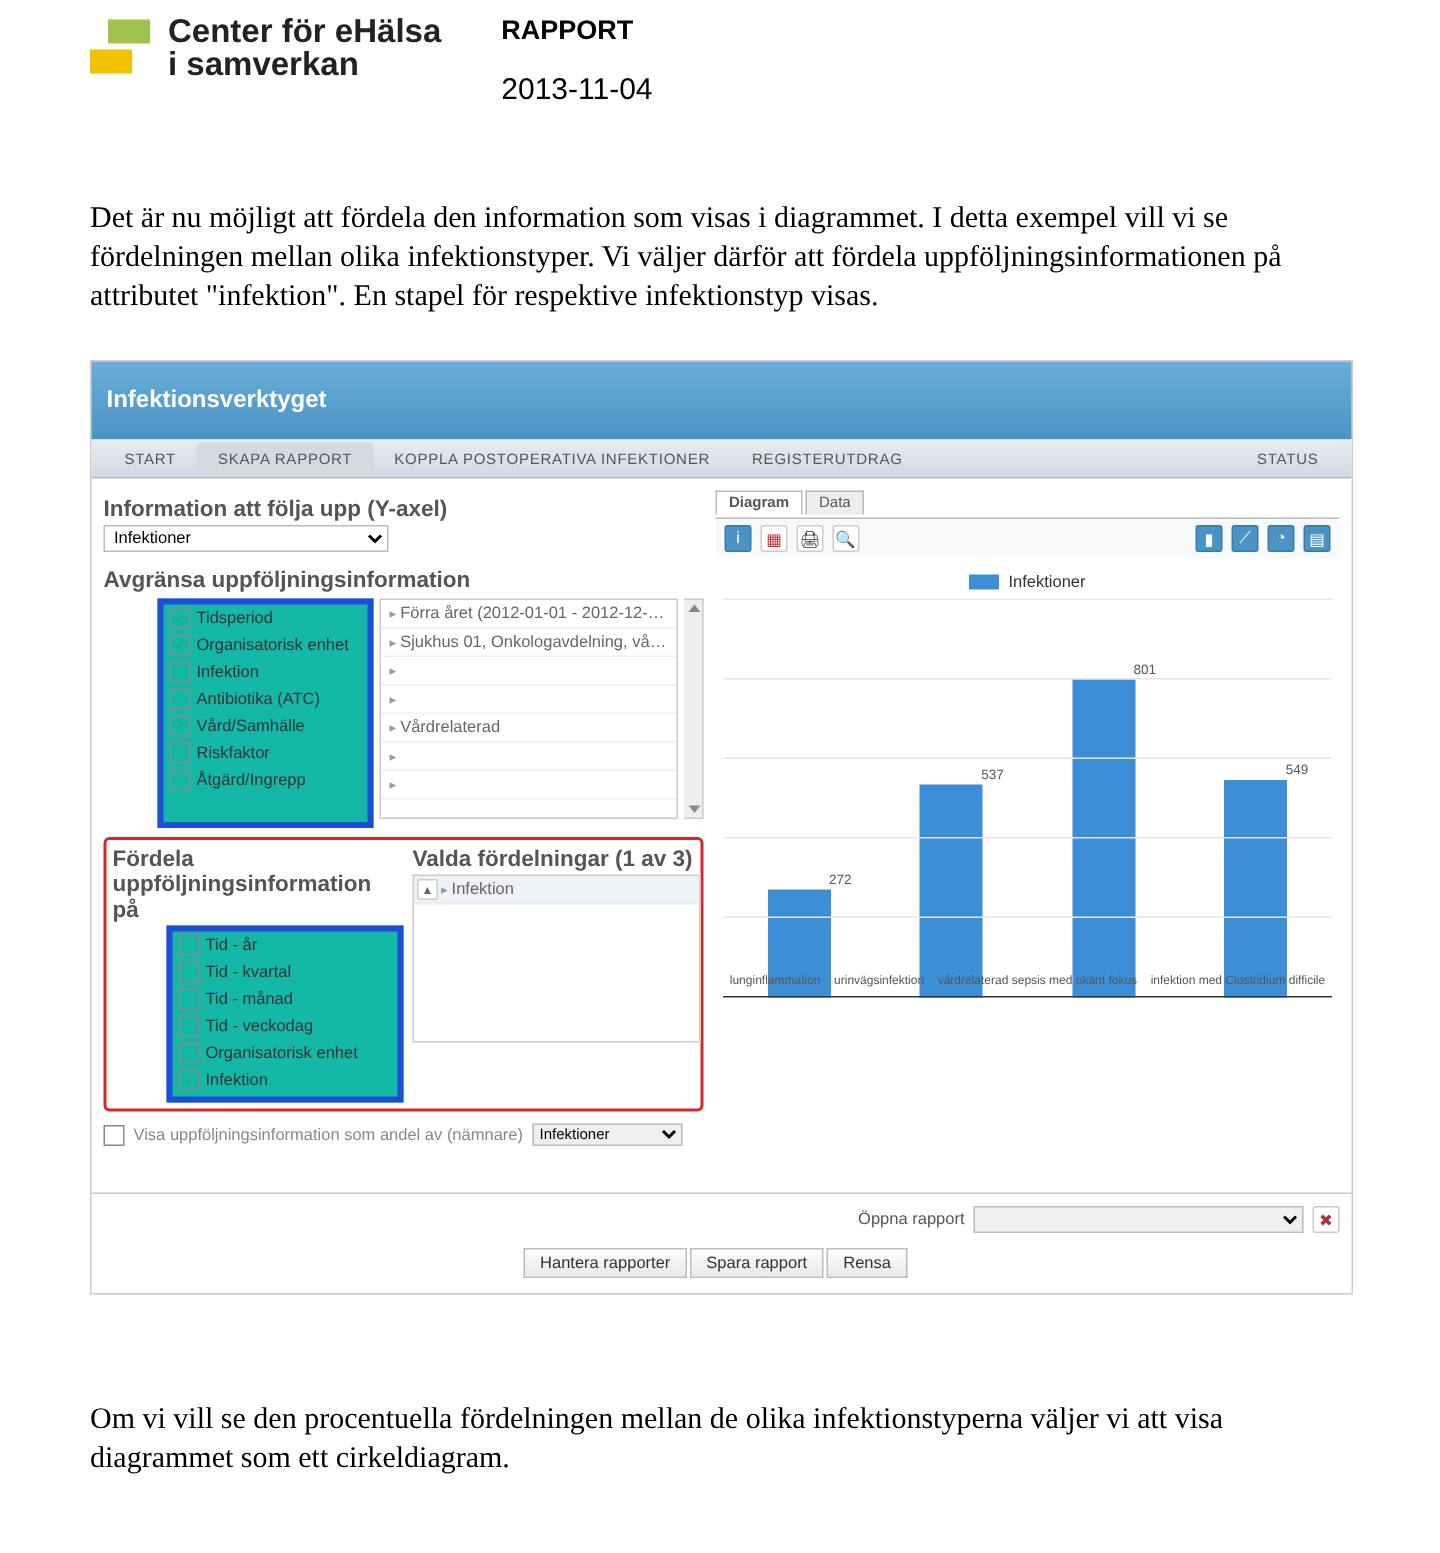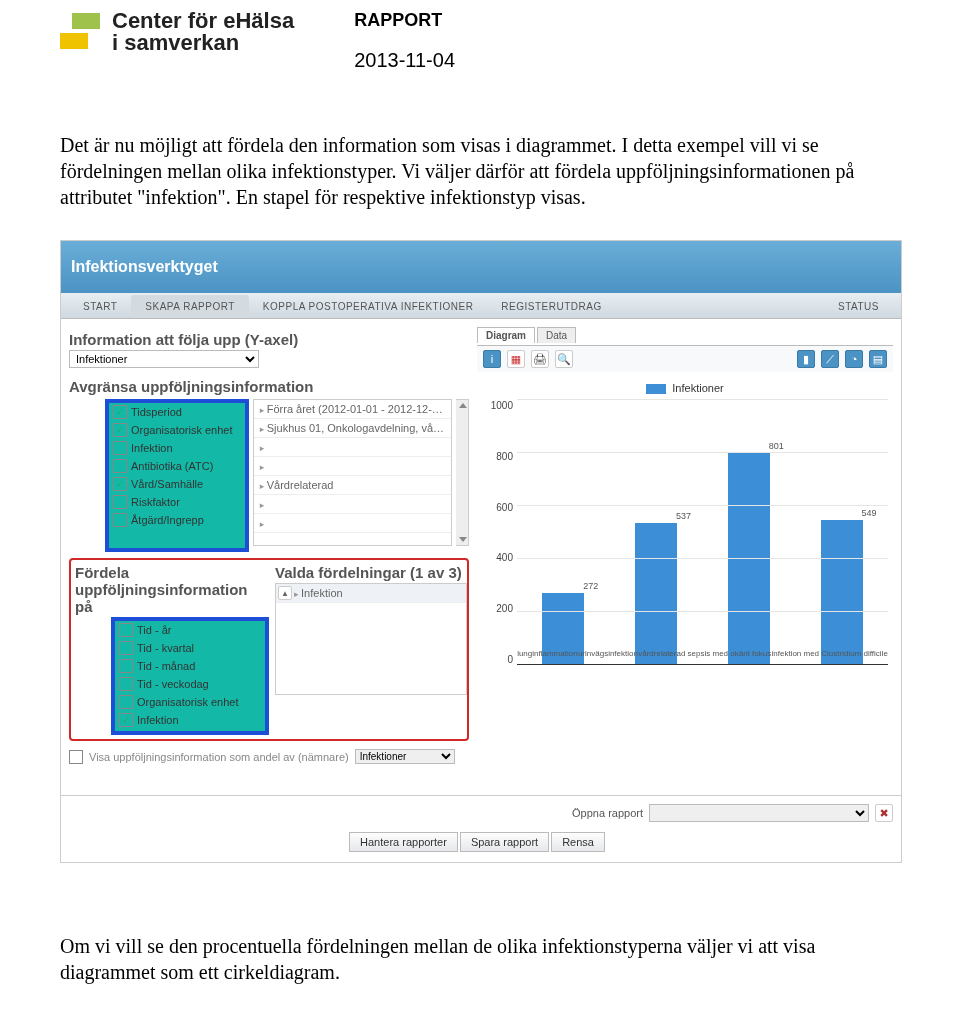--- a/index.html
+++ b/index.html
@@ -1,17 +1,17 @@
 <!DOCTYPE html>
 <html><head>
 <meta charset="utf-8">
 <style>
   body { margin:0; background:#fff; font-family:"Times New Roman", Georgia, serif; color:#000; width:960px; }
   .page { padding:10px 60px 30px 60px; box-sizing:border-box; }
-  .doc-head { display:flex; align-items:flex-start; gap:20px; margin-bottom:60px; }
+  .doc-head { display:flex; align-items:flex-start; margin-bottom:60px; }
   .logo-block { display:flex; align-items:center; gap:10px; }
   .logo-mark { width:42px; height:42px; position:relative; }
   .logo-mark .sq1, .logo-mark .sq2 { position:absolute; width:28px; height:16px; }
   .logo-mark .sq1 { left:12px; top:2px; background:#9fc24d; }
   .logo-mark .sq2 { left:0; top:22px; background:#f0c300; }
   .logo-text { font-family:Arial, Helvetica, sans-serif; font-weight:700; font-size:22px; line-height:1.0; color:#222; }
   .logo-text .line2 { display:block; }
   .head-meta { margin-left:40px; font-family:Arial, Helvetica, sans-serif; }
   .head-meta .title { font-weight:700; font-size:18px; margin-bottom:18px; }
   .head-meta .date { font-size:20px; }
@@ -246,28 +246,20 @@
             <span class="icon">◔</span>
             <span class="icon">▤</span>
           </div>
         </div>
 
         <div class="chart-area">
           <div class="legend">
             <span class="legend-sw"></span><span>Infektioner</span>
           </div>
           <div class="chart">
-            <div class="yaxis" id="yaxis">
-                <span>1000</span>
-                <span>800</span>
-                <span>600</span>
-                <span>400</span>
-                <span>200</span>
-                <span>0</span>
-              </div>
             <div class="plot">
               <div class="plot-inner" id="plot">
                 <div class="bars" id="bars">
                     <div class="bar-wrap">
                       <div class="bar" style="height: 27.2%;">
                         <span class="val">272</span>
                       </div>
                     </div>
                     <div class="bar-wrap">
                       <div class="bar" style="height: 53.7%;">

